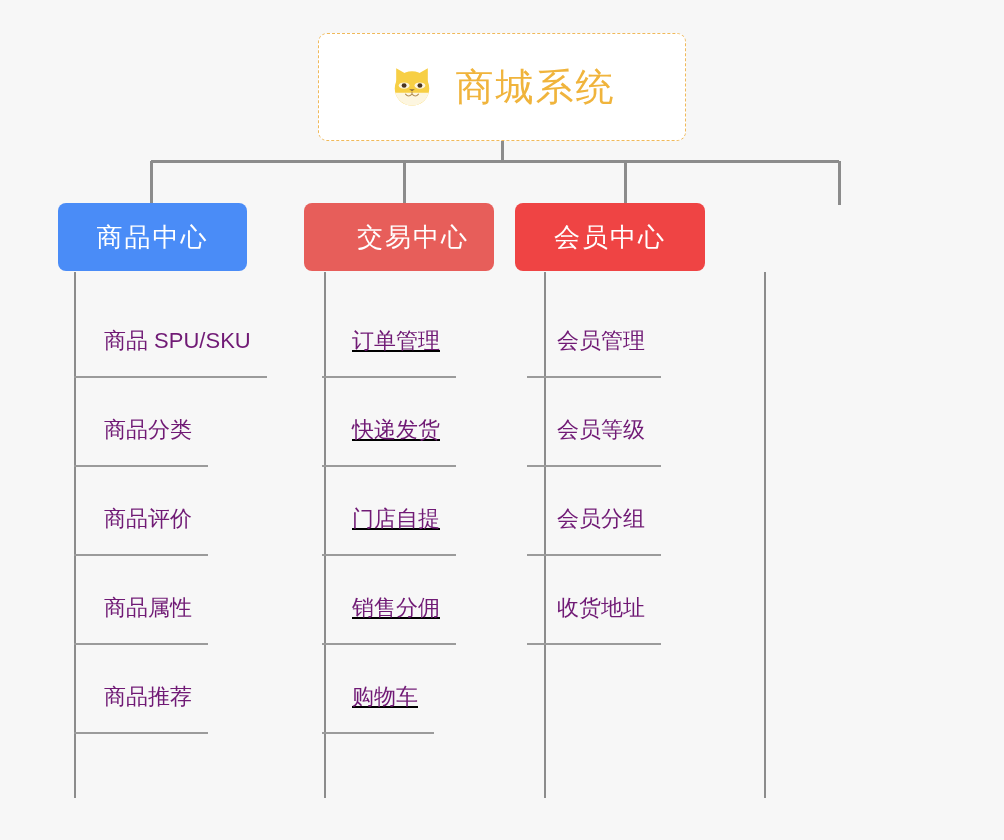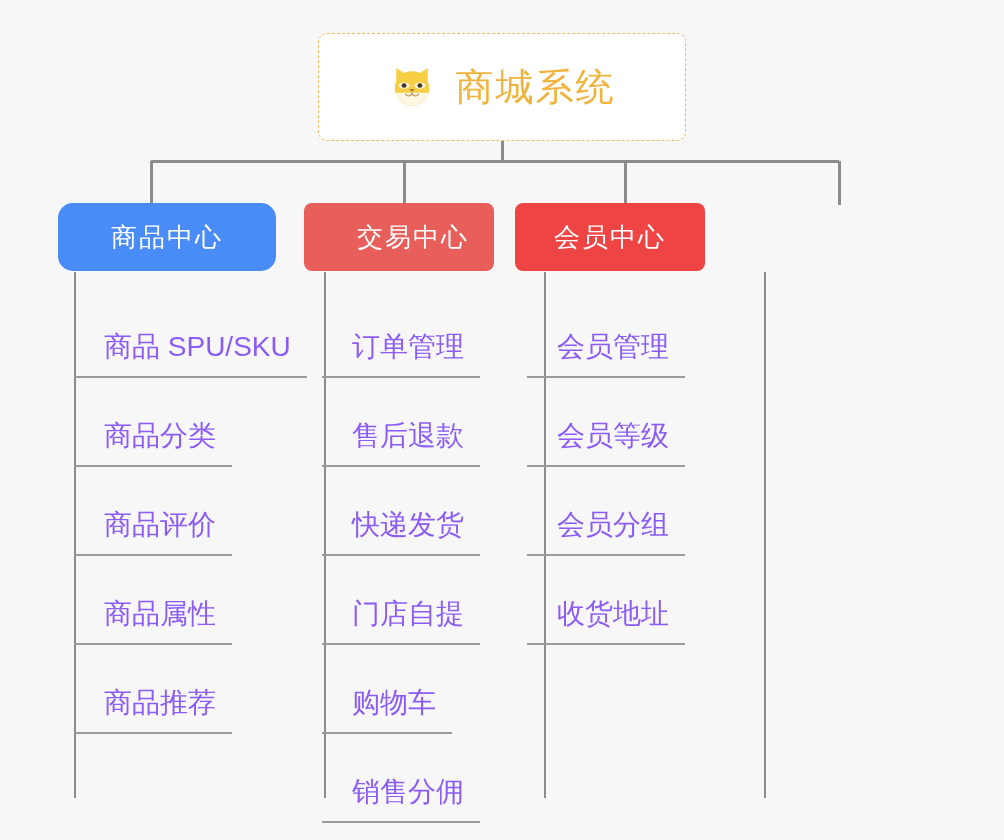--- a/index.html
+++ b/index.html
@@ -72,49 +72,49 @@
     border-radius: 8px;
     display: flex;
     align-items: center;
     justify-content: center;
     color: #ffffff;
     font-size: 26px;
     letter-spacing: 2px;
     position: relative;
     z-index: 2;
   }
-  .col-0 .cat-header { width: 218px; margin-left: 58px; background: #4a8cf7; border-radius: 15px; }
+  .col-0 .cat-header { width: 189px; margin-left: 58px; background: #4a8cf7; }
   .col-1 .cat-header { width: 190px; margin-left: 53px; background: #e75e5a; }
   .col-2 .cat-header { width: 188px; margin-left: 30px; background: #eeaf3d; }
   .col-3 .cat-header { width: 190px; margin-left: 13px; background: #72c044; }
 
   
   .leaf-list {
     position: relative;
     margin-top: 18px;
     padding: 0;
     list-style: none;
   }
   .col-0 .leaf-list { margin-left: 74px; }
-  .col-1 .leaf-list { margin-left: 71px; }
+  .col-1 .leaf-list { margin-left: 71px; text-decoration: underline; }
   .col-2 .leaf-list { margin-left: 42px; }
   .col-3 .leaf-list { margin-left: 25px; }
 
   .leaf-item {
     position: relative;
     height: 89px;
     display: flex;
     align-items: flex-end;
   }
   .leaf-label {
     display: inline-block;
-    font-size: 28px;
-    color: #8b5cf6;
+    font-size: 22px;
+    color: #701a75;
     white-space: nowrap;
-    padding: 0 16px 13px 30px;
+    padding: 0 16px 23px 30px;
     border-bottom: 2px solid #9b9b9b;
     line-height: 1.1;
   }
 </style>
 </head>
 <body style="background: rgb(247, 247, 247);">
 
 <div id="root-wrap">
   <div class="root-node" style="border-color: rgb(240, 185, 90); background: rgb(255, 255, 255);">
     <svg class="root-icon" viewBox="0 0 64 64">
@@ -191,33 +191,30 @@
 
   <div class="column col-1">
     <div class="cat-header" style="background: rgb(231, 94, 90); padding-left: 28px;">
       <span>交易中心</span>
     </div>
     <ul class="leaf-list">
       <li class="leaf-item">
           <span class="leaf-label">订单管理</span>
         </li>
       <li class="leaf-item">
-          <span class="leaf-label">售后退款</span>
-        </li>
-      <li class="leaf-item">
           <span class="leaf-label">快递发货</span>
         </li>
       <li class="leaf-item">
           <span class="leaf-label">门店自提</span>
         </li>
       <li class="leaf-item">
+          <span class="leaf-label">销售分佣</span>
+        </li>
+      <li class="leaf-item">
           <span class="leaf-label">购物车</span>
-        </li>
-      <li class="leaf-item">
-          <span class="leaf-label">销售分佣</span>
         </li>
     </ul>
   </div>
 
 
   <div class="column col-3">
     <div class="cat-header" style="background: #ef4444;">
       <span>会员中心</span>
     </div>
     <ul class="leaf-list">

